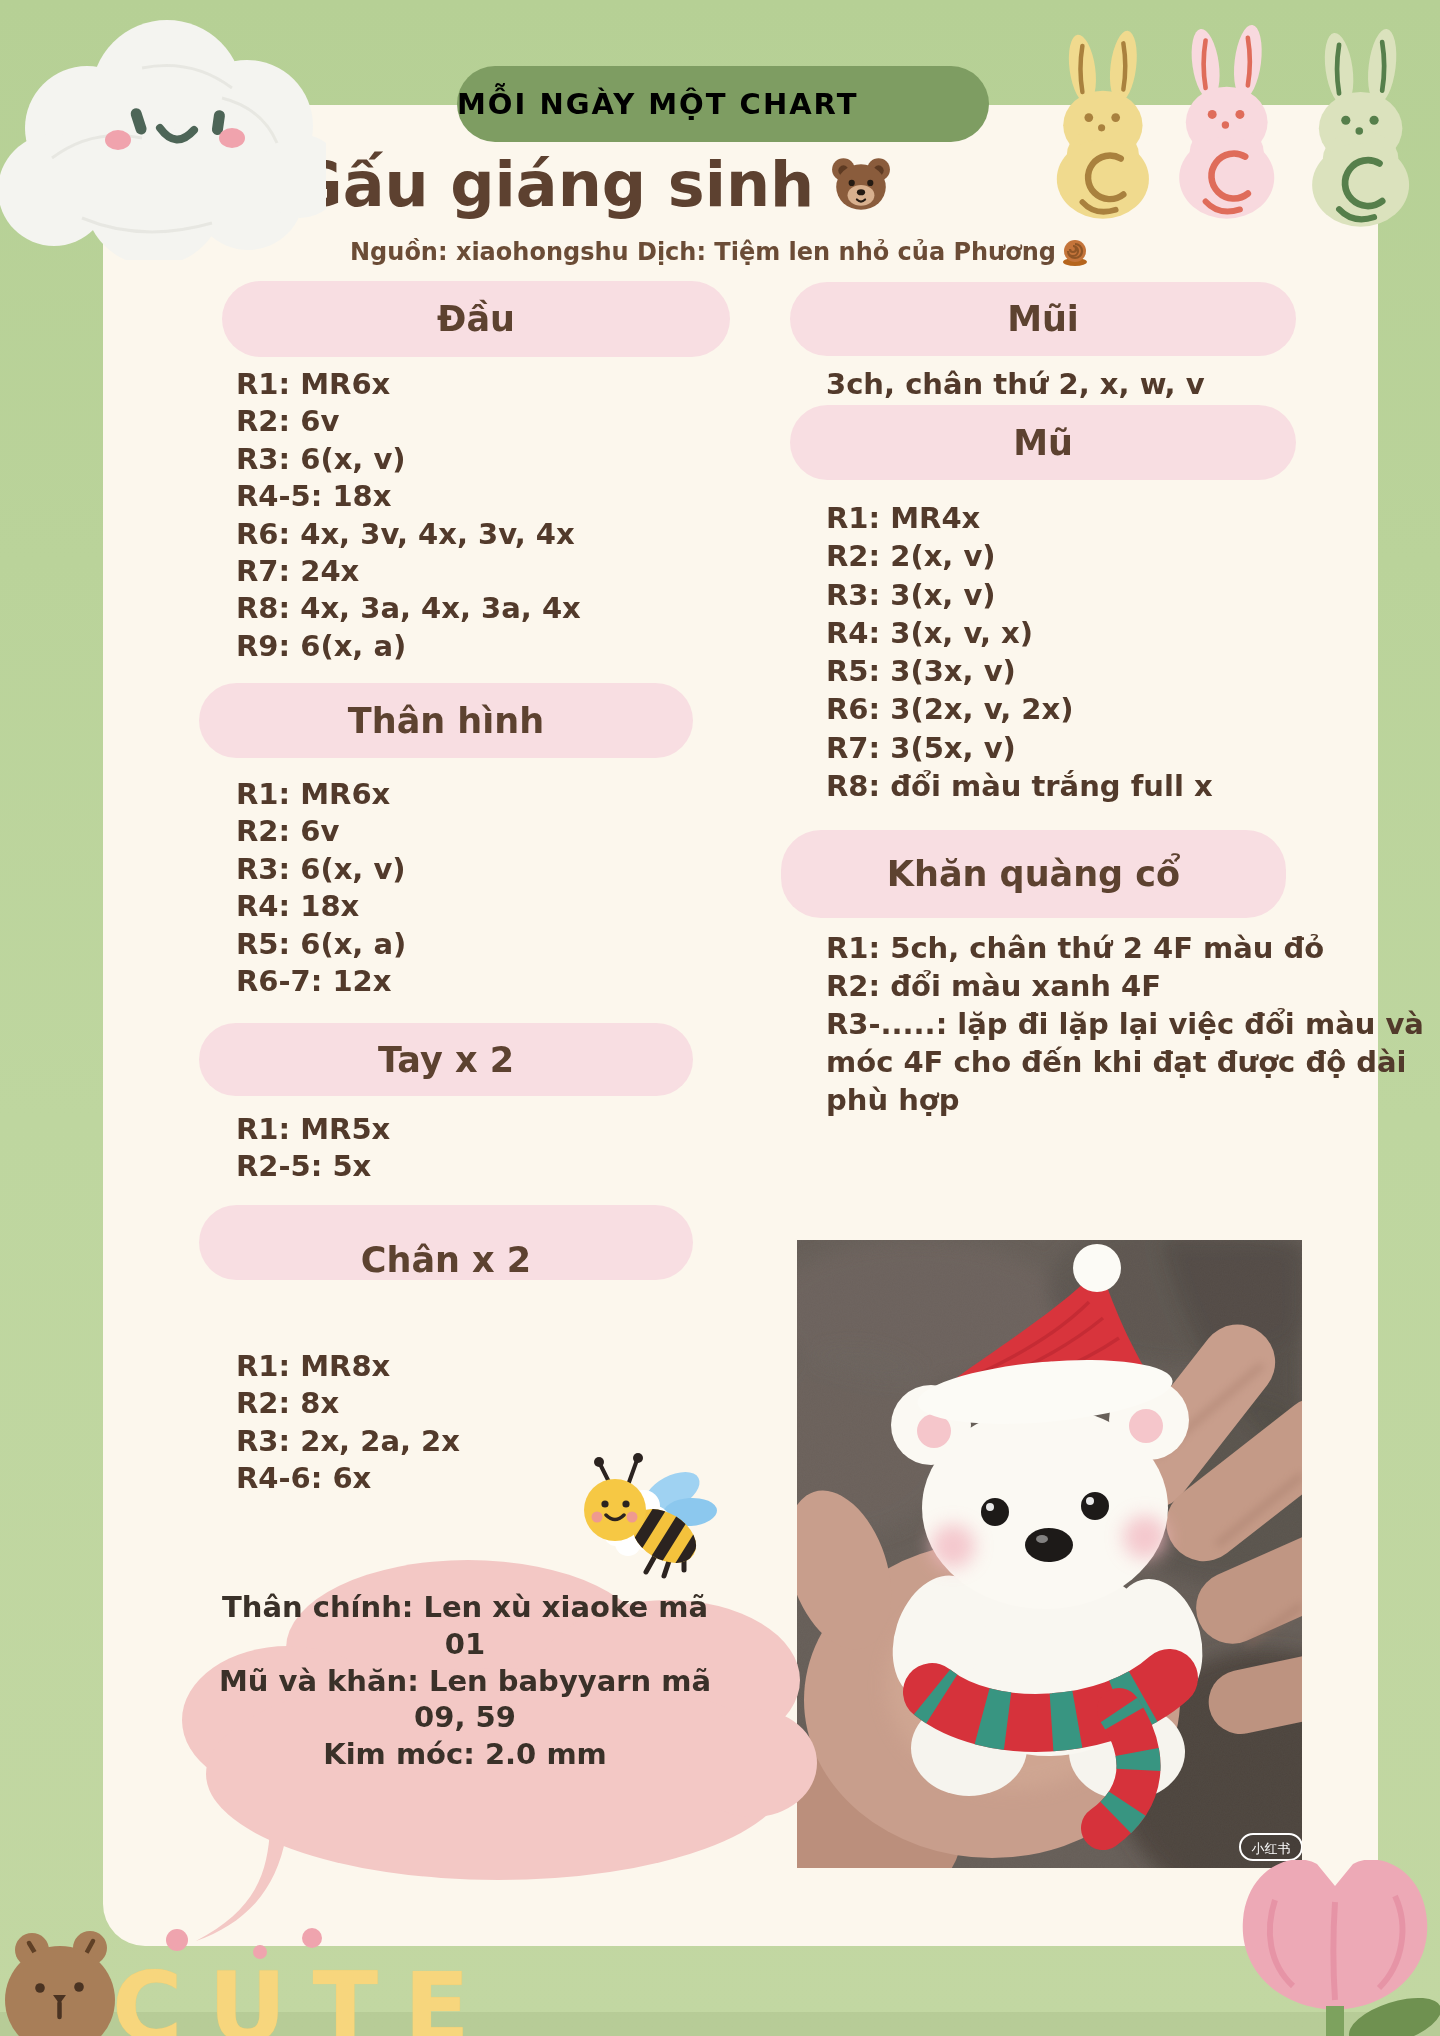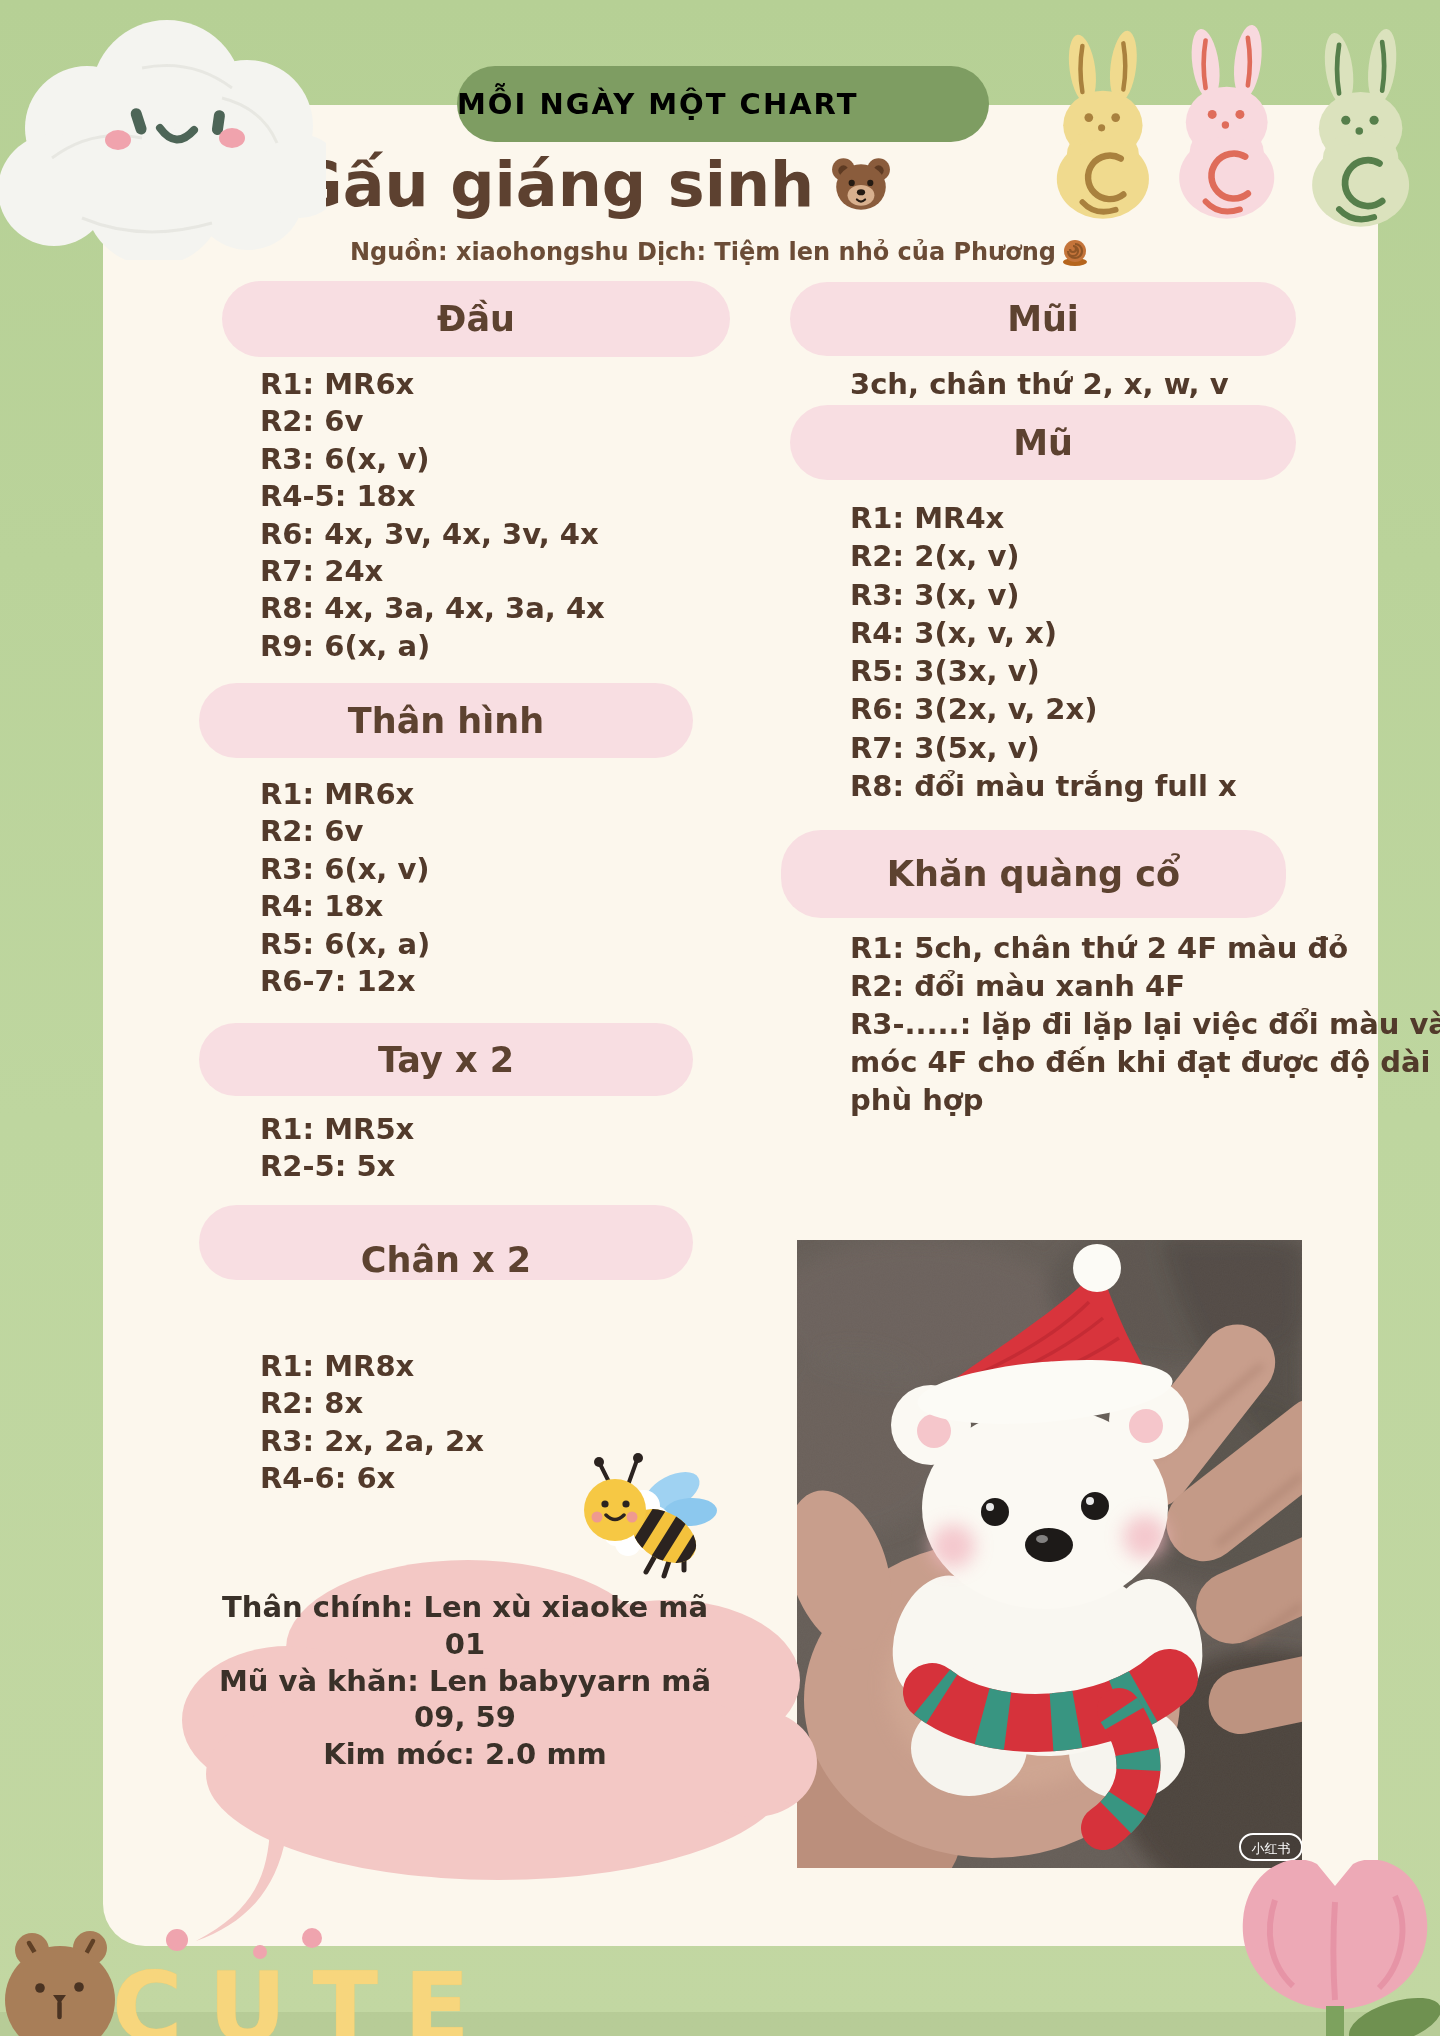--- a/index.html
+++ b/index.html
@@ -26,21 +26,21 @@
   }
   .subtitle-row{
     left:0; top:238px; width:1440px; display:flex; align-items:center; justify-content:center; gap:4px;
     color:#6b4c36; font-weight:bold; font-size:24px; z-index:6;
   }
   .pill{
     background:#f8dee2; border-radius:40px;
     display:flex; align-items:center; justify-content:center;
     color:#5d4230; font-weight:bold; font-size:35px; z-index:5;
   }
-  .plist{ color:#523a2b; font-weight:bold; font-size:29px; line-height:37.4px; white-space:nowrap; z-index:5;margin-left:24px;}
+  .plist{ color:#523a2b; font-weight:bold; font-size:29px; line-height:37.4px; white-space:nowrap; z-index:5;}
   .plist .line{white-space:nowrap;}
   .bubble-text{
     text-align:center; font-weight:bold; font-size:29px; line-height:36.8px;
     color:#3a3129; z-index:8;
   }
   .cute{
     color:#f7d67d; font-weight:bold; font-size:96px; letter-spacing:26px; z-index:9;
     text-shadow:0 0 1px #f0c968;
   }
   .dot{border-radius:50%; background:#efa4ae; z-index:6;}

